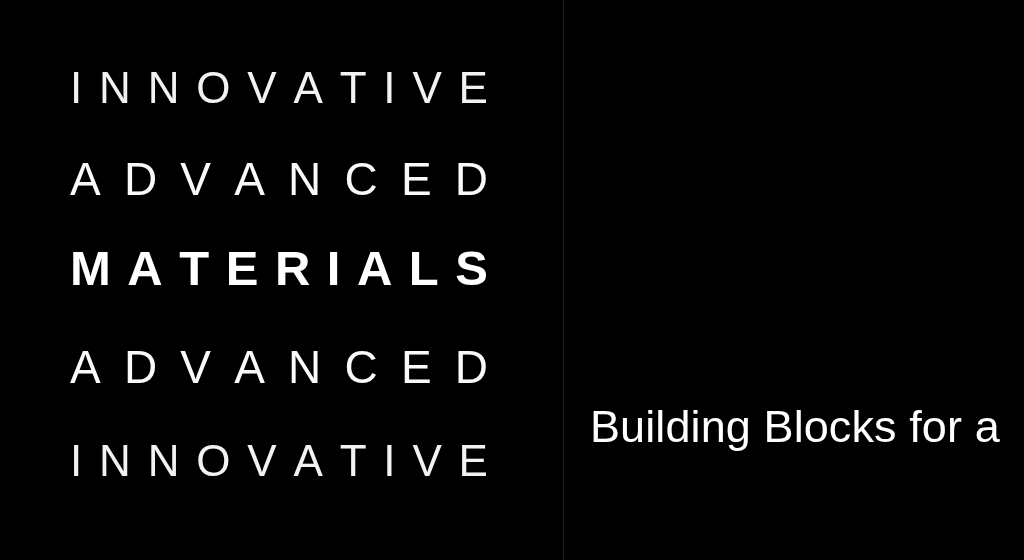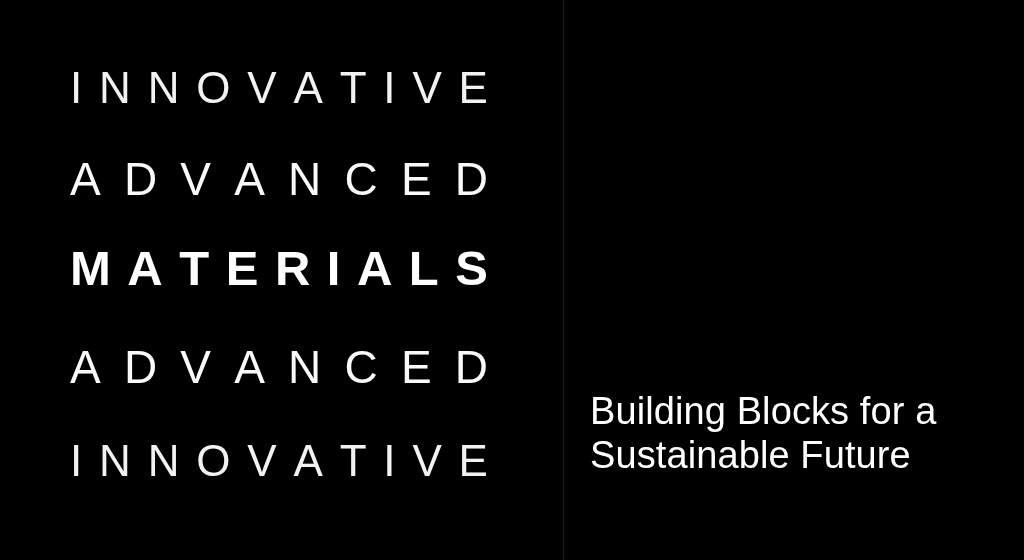--- a/index.html
+++ b/index.html
@@ -87,24 +87,24 @@
     position: absolute;
     left: 563px;
     top: 0;
     width: 461px;
     height: 560px;
   }
 
   #tagline {
     position: absolute;
     left: 27px;
-    top: 389px;
+    top: 401px;
     width: 400px;
     color: #ffffff;
-    font-size: 38px;
+    font-size: 45px;
     font-weight: 400;
     line-height: 1.17;
     letter-spacing: 0.1px;
   }
 
   #tagline .tagline-row {
     display: block;
     white-space: nowrap;
   }
 </style>
@@ -175,17 +175,16 @@
         <span>E</span>
       </div>
 
   </div>
 
   <div id="panel-divider" style="background: rgb(30, 30, 30);"></div>
 
   <div id="right-panel">
     <div id="tagline">
       <span class="tagline-row">Building Blocks for a</span>
-      <span class="tagline-row">Sustainable Future</span>
     </div>
   </div>
 
 </div>
 
 </body></html>

